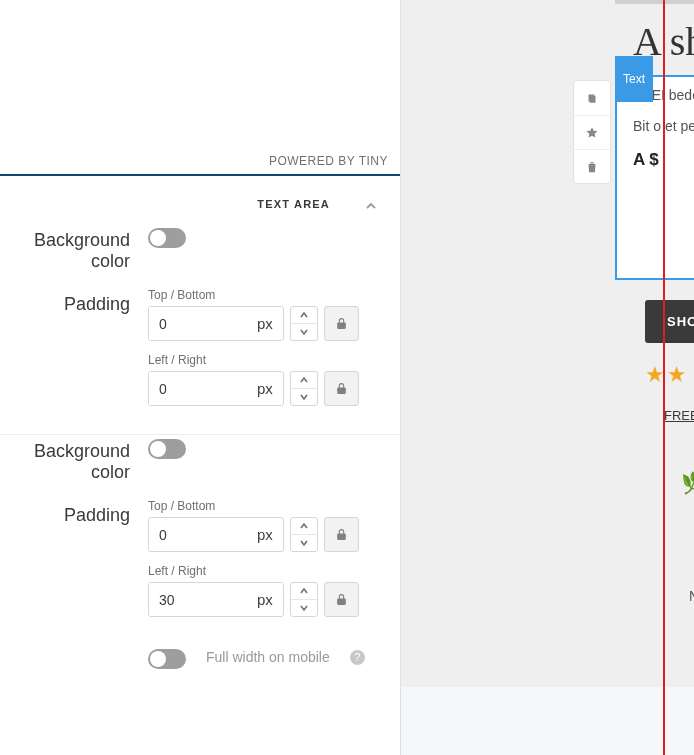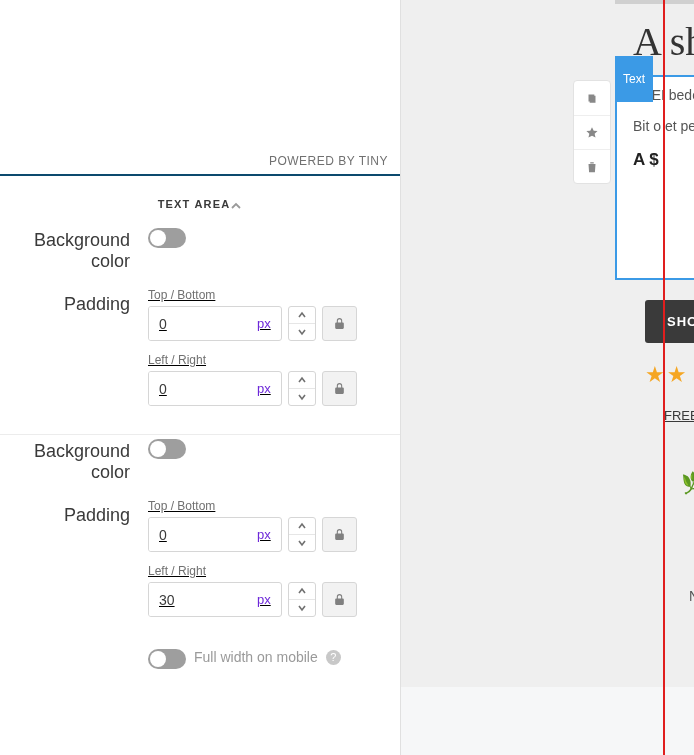--- a/index.html
+++ b/index.html
@@ -4,45 +4,45 @@
 <style>
 * { margin:0; padding:0; box-sizing:border-box; font-family: -apple-system, BlinkMacSystemFont, "Segoe UI", Helvetica, Arial, sans-serif; }
 body { width:694px; height:755px; background:#fff; position:relative; overflow:hidden; }
 
 
 .panel { position:absolute; left:0; top:0; width:401px; height:755px; background:#fff; border-right:1px solid #e0e0e0; }
 .blank-area { height:176px; border-bottom:2px solid #0c4a6e; position:relative; }
 .tiny { position:absolute; right:12px; bottom:6px; font-size:12px; letter-spacing:0.5px; color:#707070; }
 
 .section { padding:0 23px; }
-.sec-head { display:flex; align-items:center; justify-content:center; padding:22px 0 14px 0; cursor:pointer; }
+.sec-head { display:flex; align-items:center; justify-content:flex-end; padding:22px 0 14px 0; cursor:pointer;gap:35px; }
 .sec-head .title { font-size:11px; letter-spacing:1.2px; color:#3a3a3a; font-weight:600; }
 .chev { width:12px; height:12px; }
 .chev svg { width:12px; height:12px; stroke:#9a9a9a; stroke-width:1.8; fill:none; }
 
 .row { display:flex; align-items:flex-start; margin-bottom:16px; }
 .row .label { width:125px; text-align:right; padding-right:18px; font-size:18px; color:#3a3a3a; padding-top:6px; }
-.row .control { flex:1;text-decoration:underline; }
+.row .control { flex:1; }
 
 .toggle { width:38px; height:20px; border-radius:10px; background:#9e9e9e; position:relative; cursor:pointer; margin-top:4px; }
 .toggle .knob { width:16px; height:16px; background:#fff; border-radius:50%; position:absolute; left:2px; top:2px; }
 
 .pad-group .sub { font-size:12px; color:#707070; margin-bottom:4px; }
 .pad-line { display:flex; gap:6px; margin-bottom:12px; }
 .num-wrap { display:flex; border:1px solid #d6d6d6; border-radius:3px; overflow:hidden; background:#fff; height:35px; }
 .num-wrap input { border:none; width:108px; padding:0 10px; font-size:14px; color:#3a3a3a; outline:none; }
-.num-wrap .unit { display:flex; align-items:center; padding-right:10px; font-size:13px; color:#6d28d9; }
+.num-wrap .unit { display:flex; align-items:center; padding-right:10px; font-size:15px; color:#404040; }
 .stepper { display:flex; flex-direction:column; border:1px solid #d6d6d6; border-radius:3px; width:28px; height:35px; background:#fff; }
 .stepper div { flex:1; display:flex; align-items:center; justify-content:center; cursor:pointer; }
 .stepper svg { width:8px; height:8px; stroke:#707070; stroke-width:1.6; fill:none; }
 .stepper div+div { border-top:1px solid #e6e6e6; }
 .lock { width:35px; height:35px; border:1px solid #d6d6d6; border-radius:3px; background:#f2f2f2; display:flex; align-items:center; justify-content:center; cursor:pointer; }
 .lock svg { width:13px; height:13px; fill:#808080; }
 
-.fullw-row { display:flex; align-items:center; gap:8px; margin-top:4px; padding-left:125px; }
+.fullw-row { display:flex; align-items:center; gap:20px; margin-top:4px; padding-left:125px; }
 .fw-label { font-size:14px; color:#9a9a9a; }
 .help { width:15px; height:15px; border-radius:50%; background:#c8c8c8; color:#fff; font-size:11px; display:flex; align-items:center; justify-content:center; cursor:pointer; }
 
 .divider { border-top:1px solid #ececec; margin:12px -23px 0 -23px; }
 
 
 .canvas { position:absolute; left:401px; top:0; right:0; bottom:0; background:#f6f7f8; }
 .page-bg { position:absolute; left:0; top:0; right:0; height:687px; background:#efefef; }
 .red-line { position:absolute; left:262px; top:0; width:2px; height:755px; background:#e01e1e; }
 

